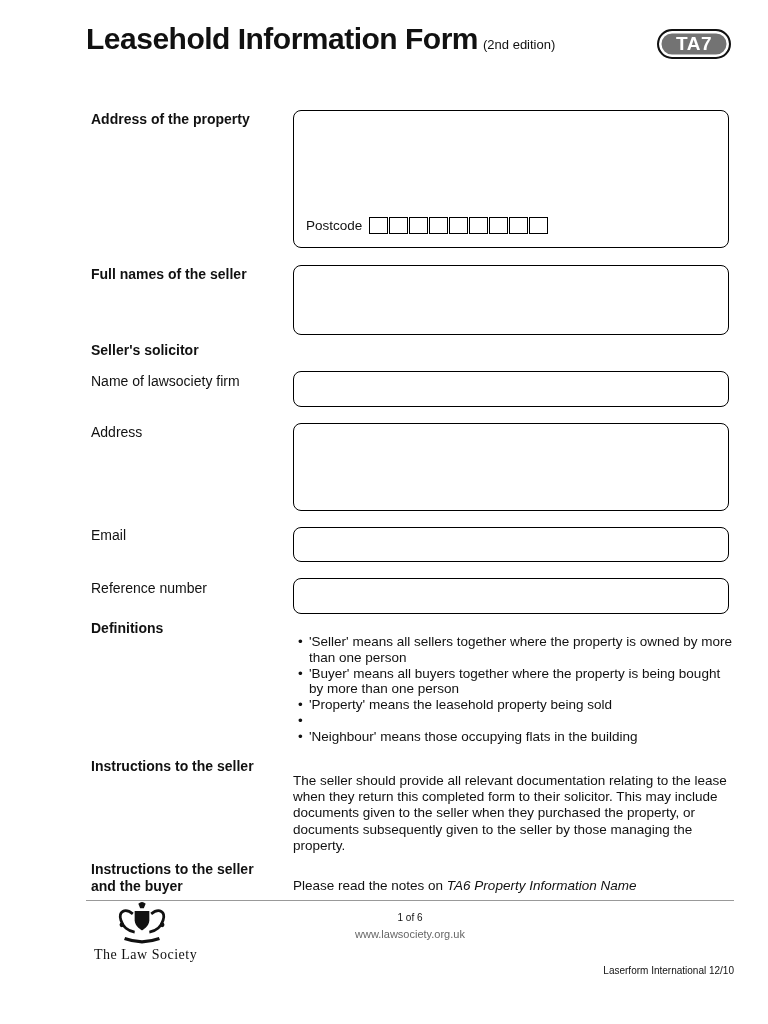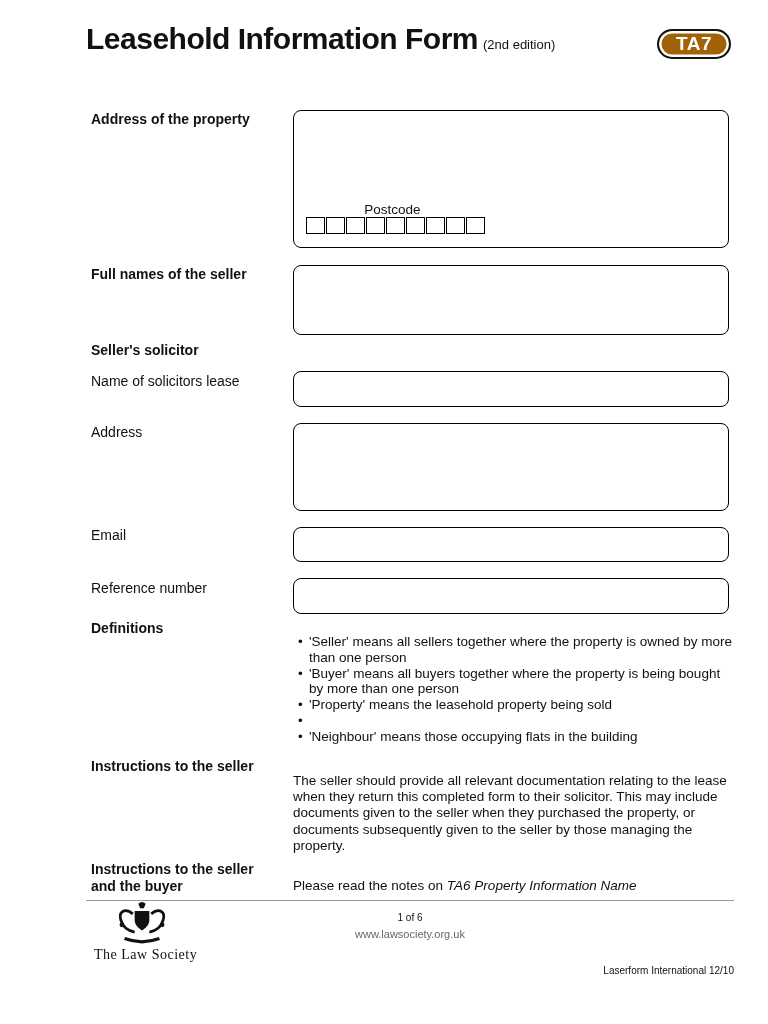--- a/index.html
+++ b/index.html
@@ -9,35 +9,35 @@
     background:#ffffff; color:#111; overflow:hidden;
     font-family:"Liberation Sans", sans-serif;
   }
   .abs { position:absolute; }
 
   .title { font-size:30px; font-weight:bold; letter-spacing:-0.5px;text-align:center; }
   .edition { font-size:13px; font-weight:normal; margin-left:5px; }
 
   .badge {
     left:657px; top:29px; width:74px; height:30px;
-    background:#a16207; border:2px solid #111; border-radius:16px;
+    background:#737373; border:2px solid #111; border-radius:16px;
     box-shadow: inset 0 0 0 2.5px #ffffff;
     color:#ffffff; font-weight:bold; font-size:19px; letter-spacing:0.5px;
     display:flex; align-items:center; justify-content:center;
   }
 
   .label-b { font-size:14px; font-weight:bold; }
   .label-r { font-size:14px; }
 
   .box {
     border:1.6px solid #000; border-radius:8px; background:#fff;
     left:293px; width:436px;
   }
 
-  .pc-row { position:absolute; left:12px; bottom:13px; display:flex; align-items:center;flex-direction:column; }
+  .pc-row { position:absolute; left:12px; bottom:13px; display:flex; align-items:center; }
   .pc-label { font-size:13.5px; margin-right:7px; }
   .pc-cells { display:flex; }
   .pc-cell { width:19px; height:17px; border:1.6px solid #000; background:#fff; margin-right:1px; }
 
   .bullets { width:440px; font-size:13.5px; line-height:1.17; }
   .bullet-item { display:flex; }
   .dot { flex:0 0 16px; padding-left:5px; }
 
   .body-text { width:442px; font-size:13.5px; line-height:1.2; }
   .italic { font-style:italic; }
@@ -73,21 +73,21 @@
         <span class="pc-cell"></span>
       </span>
     </div>
   </div>
 
   <div class="abs label-b" style="left:91px; top:266px;">Full names of the seller</div>
   <div class="abs box" style="top:265px; height:70px;"></div>
 
   <div class="abs label-b" style="left:91px; top:342px;">Seller's solicitor</div>
 
-  <div class="abs label-r" style="left:91px; top:373px;">Name of solicitors lease</div>
+  <div class="abs label-r" style="left:91px; top:373px;">Name of lawsociety firm</div>
   <div class="abs box" style="top:371px; height:36px;"></div>
 
   <div class="abs label-r" style="left:91px; top:424px;">Address</div>
   <div class="abs box" style="top:423px; height:88px;"></div>
 
   <div class="abs label-r" style="left:91px; top:527px;">Email</div>
   <div class="abs box" style="top:527px; height:35px;"></div>
 
   <div class="abs label-r" style="left:91px; top:580px;">Reference number</div>
   <div class="abs box" style="top:578px; height:36px;"></div>

